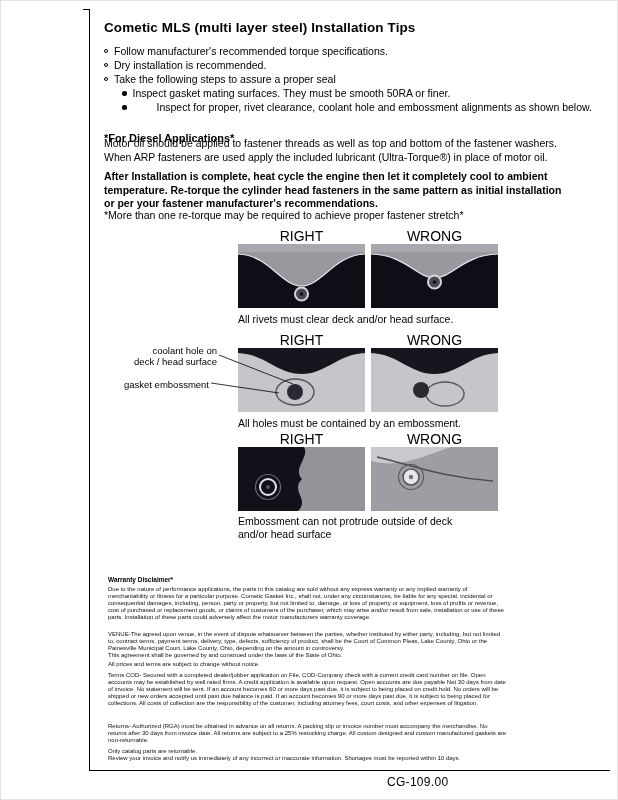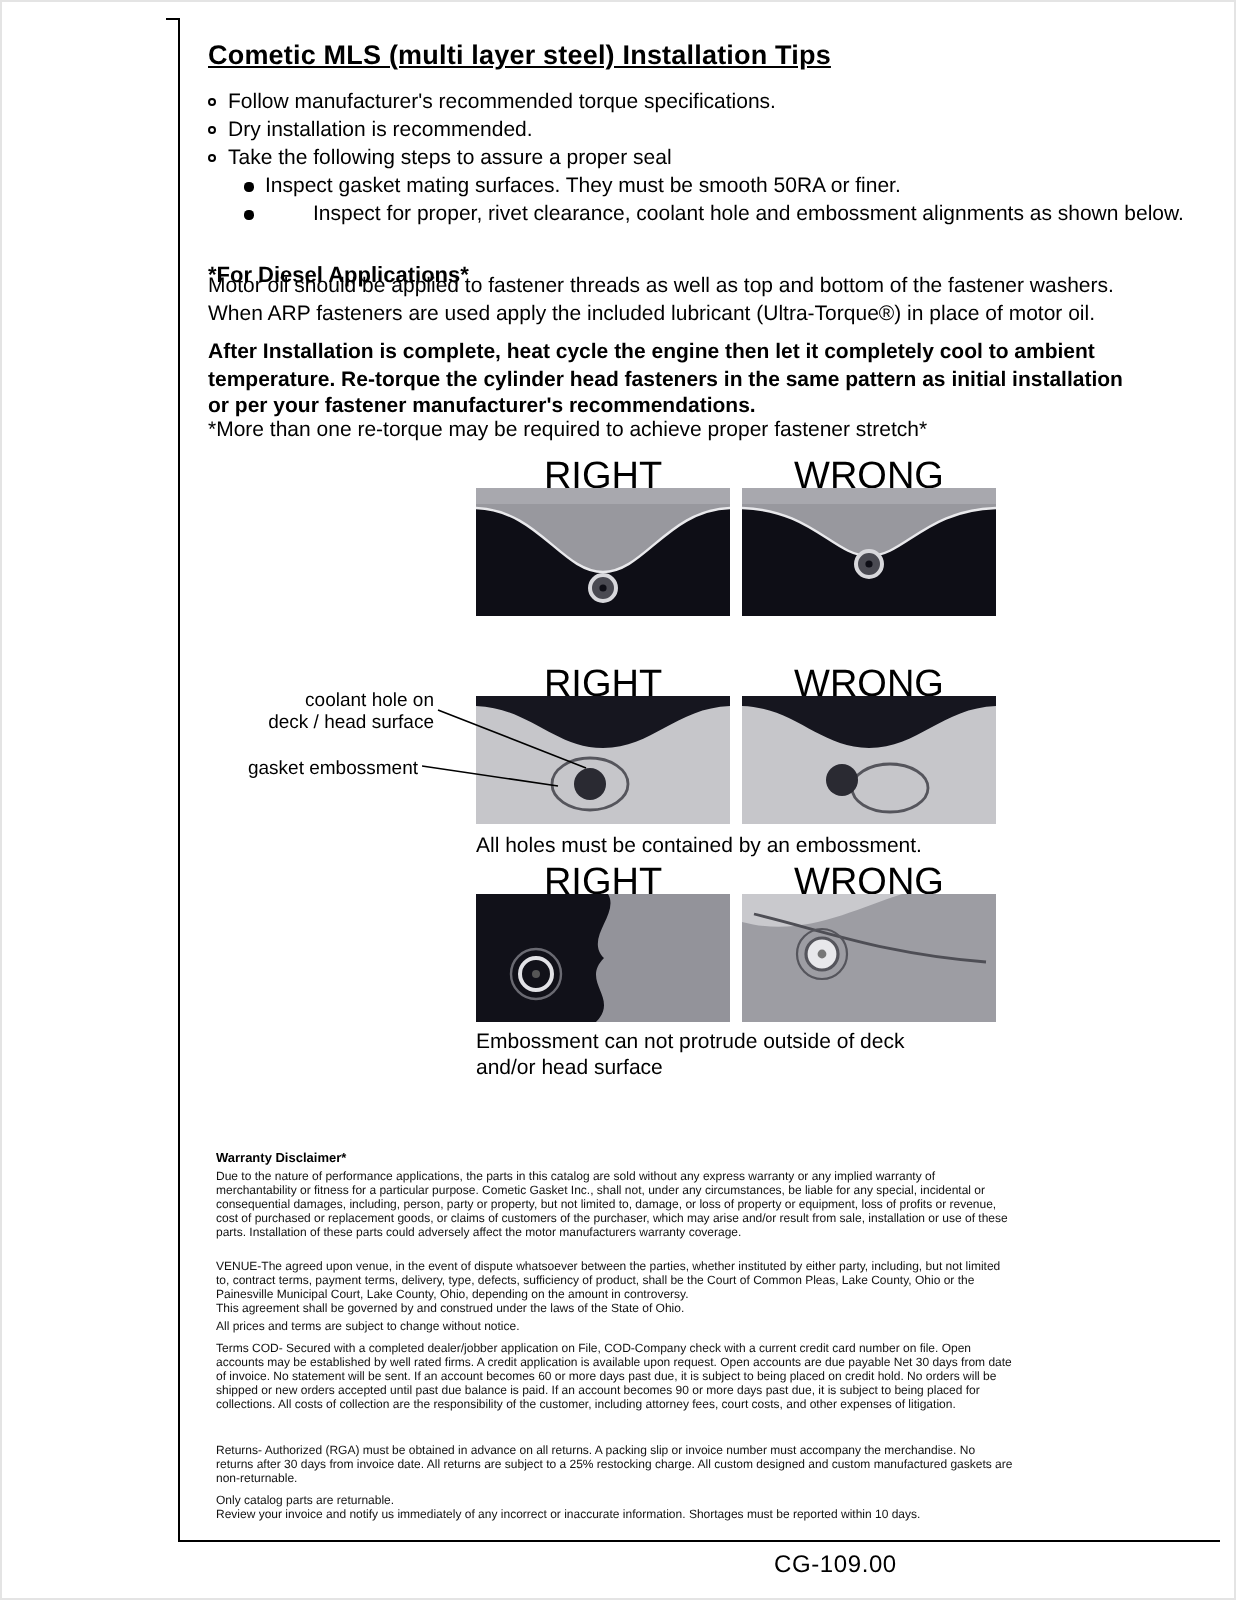--- a/index.html
+++ b/index.html
@@ -9,38 +9,38 @@
     font-family:"Liberation Sans", sans-serif; color:#000; overflow:hidden;
     border:1px solid #e4e4e4;
   }
   .abs { position:absolute; }
   .prelines { white-space:pre-line; }
 
   .vrule   { left:88px; top:8px; width:1px; height:762px; background:#000; }
   .ttick   { left:82px; top:8px; width:7px; height:1px; background:#000; }
   .brule   { left:88px; top:769px; width:521px; height:1px; background:#000; }
 
-  .title { left:103px; top:19px; font-size:13.5px; font-weight:bold; text-decoration:underline; letter-spacing:.1px; }
+  .title { left:103px; top:19px; font-size:13.5px; font-weight:bold; letter-spacing:.1px; }
 
   .bullet { display:flex; align-items:flex-start; font-size:10.5px; line-height:13px;justify-content:space-between; }
   .obullet { width:4px; height:4px; border:1px solid #000; border-radius:50%; margin:4px 6px 0 0; flex:0 0 auto; }
   .fbullet { width:4.5px; height:4.5px; background:#000; border-radius:50%; margin:4px 6px 0 0; flex:0 0 auto; }
   .b1 { left:103px; top:44px; }
   .b2 { left:103px; top:58px; }
   .b3 { left:103px; top:72px; }
   .s1 { left:121px; top:86px; }
   .s2 { left:121px; top:100px;gap:24px; }
 
   .diesel-h { left:103px; top:118px; font-size:11px; font-weight:bold;margin-top:13px; }
   .para { font-size:10.5px; line-height:13.5px; }
   .p1 { left:103px; top:136px; width:480px; }
   .p2 { left:103px; top:169px; width:480px;font-weight:bold; }
   .p3 { left:103px; top:208px; width:480px; }
 
-  .dhdr { width:127px; text-align:center; font-size:19px; }
+  .dhdr { width:127px; text-align:center; font-size:14px; }
   .hdr-r1-l { left:237px; top:227px; } .hdr-r1-r { left:370px; top:227px; }
   .hdr-r2-l { left:237px; top:331px; } .hdr-r2-r { left:370px; top:331px; }
   .hdr-r3-l { left:237px; top:430px; } .hdr-r3-r { left:370px; top:430px; }
 
   .dimg { width:127px; height:64px; }
   .dimg svg { display:block; width:127px; height:64px; }
   .img-r1-l { left:237px; top:243px; } .img-r1-r { left:370px; top:243px; }
   .img-r2-l { left:237px; top:347px; } .img-r2-r { left:370px; top:347px; }
   .img-r3-l { left:237px; top:446px; } .img-r3-r { left:370px; top:446px; }
 
@@ -116,20 +116,21 @@
   <div class="abs dimg img-r1-r">
     <svg viewBox="0 0 127 64">
       <rect width="127" height="64" fill="#0e0e16"></rect>
       <rect width="127" height="8" fill="#a8a8ae"></rect>
       <path d="M0,8 H127 V10 C92,11 81,34 63.5,34 C46,34 35,11 0,10 Z" fill="#98989e"></path>
       <path d="M0,10 C35,11 46,34 63.5,34 C81,34 92,11 127,10" fill="none" stroke="#e9e9ec" stroke-width="1.2"></path>
       <circle cx="63.5" cy="38" r="6.5" fill="#4a4a52" stroke="#d8d8dc" stroke-width="2"></circle>
       <circle cx="63.5" cy="38" r="1.8" fill="#0e0e16"></circle>
     </svg>
   </div>
+  <div class="abs dcap cap-r1">All rivets must clear deck and/or head surface.</div>
 
   <div class="abs dhdr hdr-r2-l">RIGHT</div>
   <div class="abs dhdr hdr-r2-r">WRONG</div>
   <div class="abs dlabel prelines lbl-coolant">coolant hole on
 deck / head surface</div>
   <div class="abs dlabel lbl-emboss">gasket embossment</div>
   <div class="abs dimg img-r2-l">
     <svg viewBox="0 0 127 64">
       <rect width="127" height="64" fill="#c6c6ca"></rect>
       <path d="M0,0 H127 V5 C100,6 88,26 63.5,26 C39,26 27,6 0,5 Z" fill="#16161f"></path>

